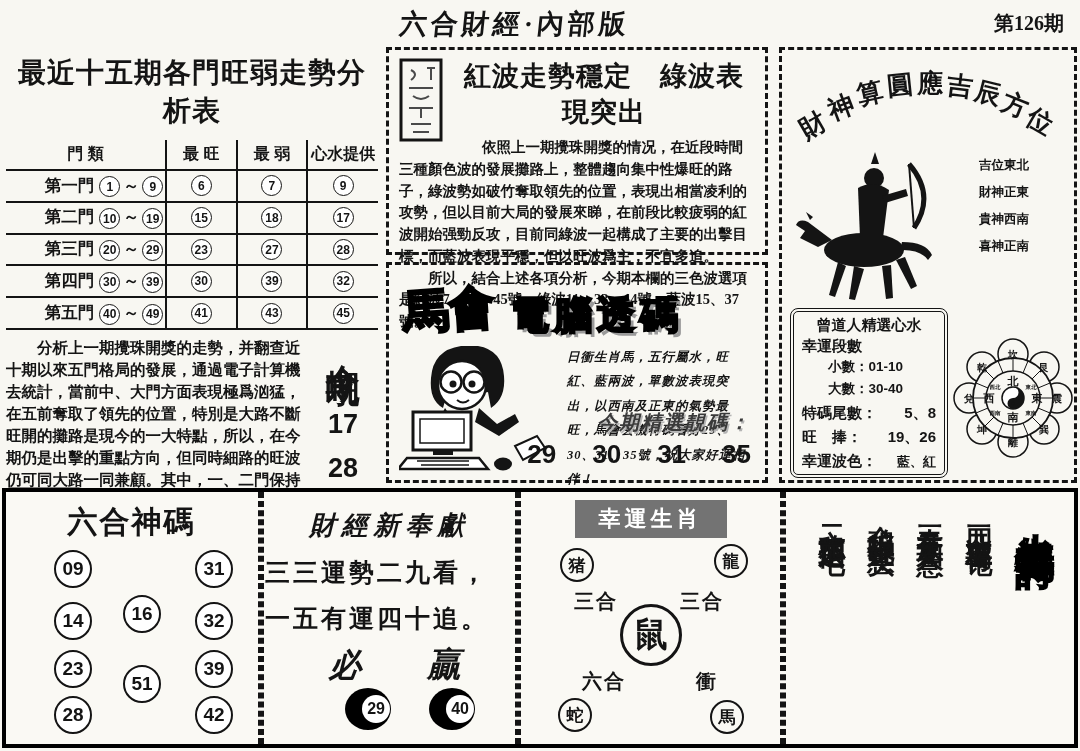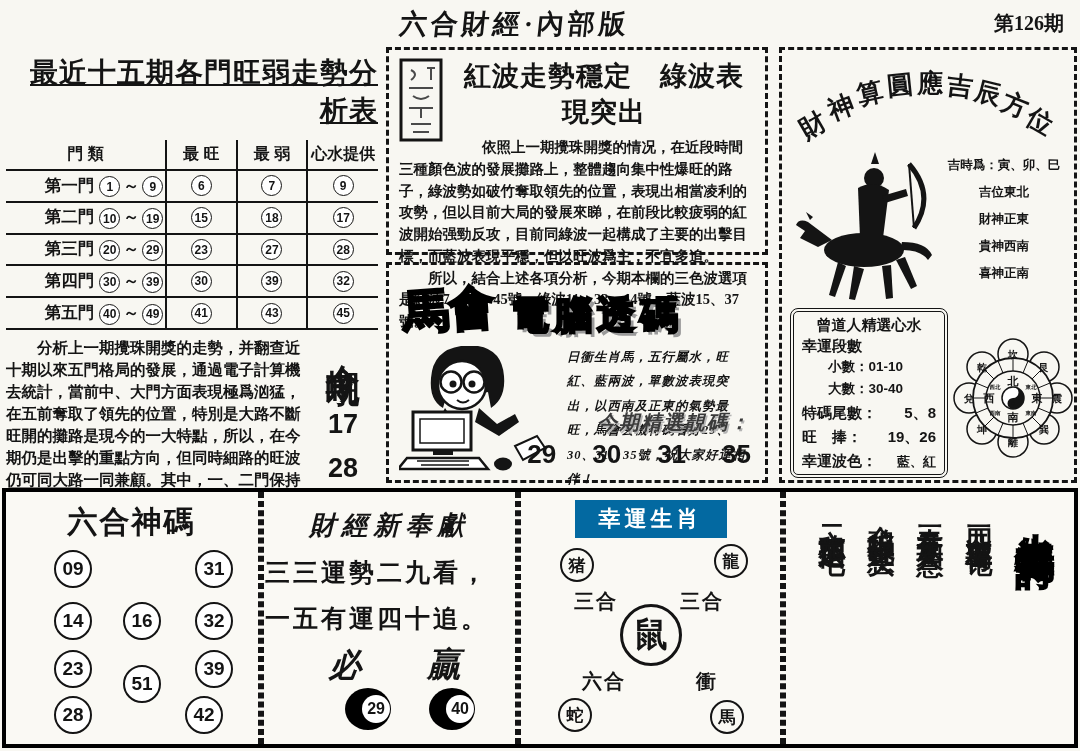--- a/index.html
+++ b/index.html
@@ -9,21 +9,21 @@
     background:#f8f7f2; color:#141414; overflow:hidden;
     font-family:"Liberation Serif", serif;
   }
   
   .mast-title { position:absolute; left:400px; top:6px; font:900 27px "Liberation Serif", serif;
     letter-spacing:4px; transform:skewX(-6deg); }
   .issue { position:absolute; right:16px; top:10px; font:700 20px "Liberation Serif", serif; }
 
   
   .left-panel { position:absolute; left:6px; top:44px; width:372px; height:442px; }
-  .tbl-title { font:900 28px "Liberation Sans", sans-serif; text-align:right; margin:10px 0 10px; letter-spacing:1px;text-decoration:underline; }
+  .tbl-title { font:900 28px "Liberation Sans", sans-serif; text-align:center; margin:10px 0 10px; letter-spacing:1px; }
   .gate-table { width:100%; border-collapse:collapse; }
   .gate-table th { font:900 16px "Liberation Sans", sans-serif; padding:4px 0; border-bottom:2.5px solid #141414; }
   .gate-table th + th, .gate-table td + td { border-left:2px solid #141414; }
   .gate-table td { text-align:center; padding:3.5px 0; border-bottom:2px solid #141414; }
   .gate-table col.c1 { width:43%; } .gate-table col.cx { width:19%; }
   .gate { font:900 16.5px "Liberation Sans", sans-serif; margin-right:5px;margin-left:37px; }
   .cnum { display:inline-flex; width:21px; height:21px; border:1.6px solid #141414; border-radius:50%;
     align-items:center; justify-content:center; font:700 12px "Liberation Sans", sans-serif; background:#fff; vertical-align:middle; }
   .tilde { margin:0 3px; font-weight:700; }
   .analysis { display:flex; margin-top:7px; height:248px; }
@@ -86,34 +86,34 @@
   
   .bottom-strip { position:absolute; left:2px; top:488px; width:1076px; height:260px;
     border:4px solid #000; display:flex; background:#faf9f4; }
   .vdiv { width:4px; border-left:3px dashed #141414; border-right:3px dashed #141414; margin:0 1px; }
   .sec { position:relative; }
   .shenma { width:256px; }
   .shenma h3 { font:900 30px "Liberation Sans", sans-serif; text-align:center; margin-top:10px; letter-spacing:2px; }
   .ncir { position:absolute; width:38px; height:38px; border:2.5px solid #141414; border-radius:50%;
     display:flex; align-items:center; justify-content:center; font:900 19px "Liberation Sans", sans-serif; background:#fff; }
   .s0{left:48px;top:58px;} .s1{left:189px;top:58px;}
-  .s2{left:48px;top:110px;} .s3{left:117px;top:110px;} .s4{left:189px;top:110px;}
+  .s2{left:48px;top:110px;} .s3{left:117px;top:103px;} .s4{left:189px;top:110px;}
   .s5{left:48px;top:158px;} .s6{left:117px;top:173px;} .s7{left:189px;top:158px;}
-  .s8{left:48px;top:204px;} .s9{left:179px;top:204px;}
+  .s8{left:48px;top:204px;} .s9{left:189px;top:204px;}
   .fengxian { width:254px; }
   .fx-title { font:900 26px "Liberation Serif", serif; font-style:italic; text-align:center; margin-top:16px; letter-spacing:6px; }
   .fx-line { font:700 25px "Liberation Serif", serif; text-align:left; margin-top:13px; letter-spacing:3px; }
   .fx-must { position:absolute; left:64px; top:152px; font:900 32px "Liberation Serif", serif; font-style:italic; }
   .fx-win  { position:absolute; left:162px; top:150px; font:900 34px "Liberation Serif", serif; font-style:italic; }
   .ball { position:absolute; width:46px; height:42px; background:#000; border-radius:50%; }
   .ball span { position:absolute; right:1px; top:7px; width:28px; height:28px; border-radius:50%; background:#fff;
     display:flex; align-items:center; justify-content:center; font:900 16px "Liberation Sans", sans-serif; }
   .b1{left:80px;top:196px;} .b2{left:164px;top:196px;}
   .zodiac { width:262px; }
-  .zo-header { width:152px; margin:8px auto 0; background:#0369a1; color:#fff; font:900 22px "Liberation Sans", sans-serif;
+  .zo-header { width:152px; margin:8px auto 0; background:#737373; color:#fff; font:900 22px "Liberation Sans", sans-serif;
     text-align:center; padding:4px 0; letter-spacing:4px; }
   .zc { position:absolute; border:2px solid #141414; border-radius:50%; width:34px; height:34px;
     display:flex; align-items:center; justify-content:center; font:900 17px "Liberation Serif", serif; background:#faf9f4; }
   .zc-center { width:62px; height:62px; border-width:3px; font-size:34px; }
   .z-tl{left:38px;top:56px;} .z-tr{left:192px;top:52px;} .z-bl{left:36px;top:206px;} .z-br{left:188px;top:208px;}
   .zc-center{left:98px;top:112px;}
   .zl { position:absolute; font:700 20px "Liberation Serif", serif; letter-spacing:2px; }
   .l-tl{left:52px;top:96px;} .l-tr{left:158px;top:96px;} .l-bl{left:60px;top:176px;} .l-br{left:174px;top:176px;}
   .poem { flex:1; writing-mode:vertical-rl; text-orientation:upright; padding:12px 14px; }
   .poem-title { font:900 38px "Liberation Serif", serif; color:#fff; -webkit-text-stroke:1.8px #000;
@@ -279,21 +279,20 @@
         <path d="M110 104 q24 0 30 13 l-4 5 q-8 -11 -28 -10 z" fill="#141414"></path>
         <circle cx="82" cy="40" r="10" fill="#141414"></circle>
         <path d="M79 26 l4 -12 l4 12 z" fill="#141414"></path>
         <path d="M66 50 q16 -9 31 2 l-6 48 l-23 0 z" fill="#141414"></path>
         <path d="M90 58 l24 -7 l2 7 l-23 7 z" fill="#141414"></path>
         <path d="M117 26 q27 31 5 64" stroke="#141414" stroke-width="5" fill="none"></path>
         <line x1="117" y1="26" x2="122" y2="90" stroke="#141414" stroke-width="2"></line>
       </svg>
     </div>
     <div class="almanac">
-      <div>吉時爲：寅、卯、巳</div>
       <div>吉位東北</div>
       <div>財神正東</div>
       <div>貴神西南</div>
       <div>喜神正南</div>
     </div>
     <div class="xinshui">
       <div class="xs-title">曾道人精選心水</div>
       <div class="xs-head">幸運段數</div>
       <div class="xs-sub">小數：01-10</div>
       <div class="xs-sub">大數：30-40</div>

